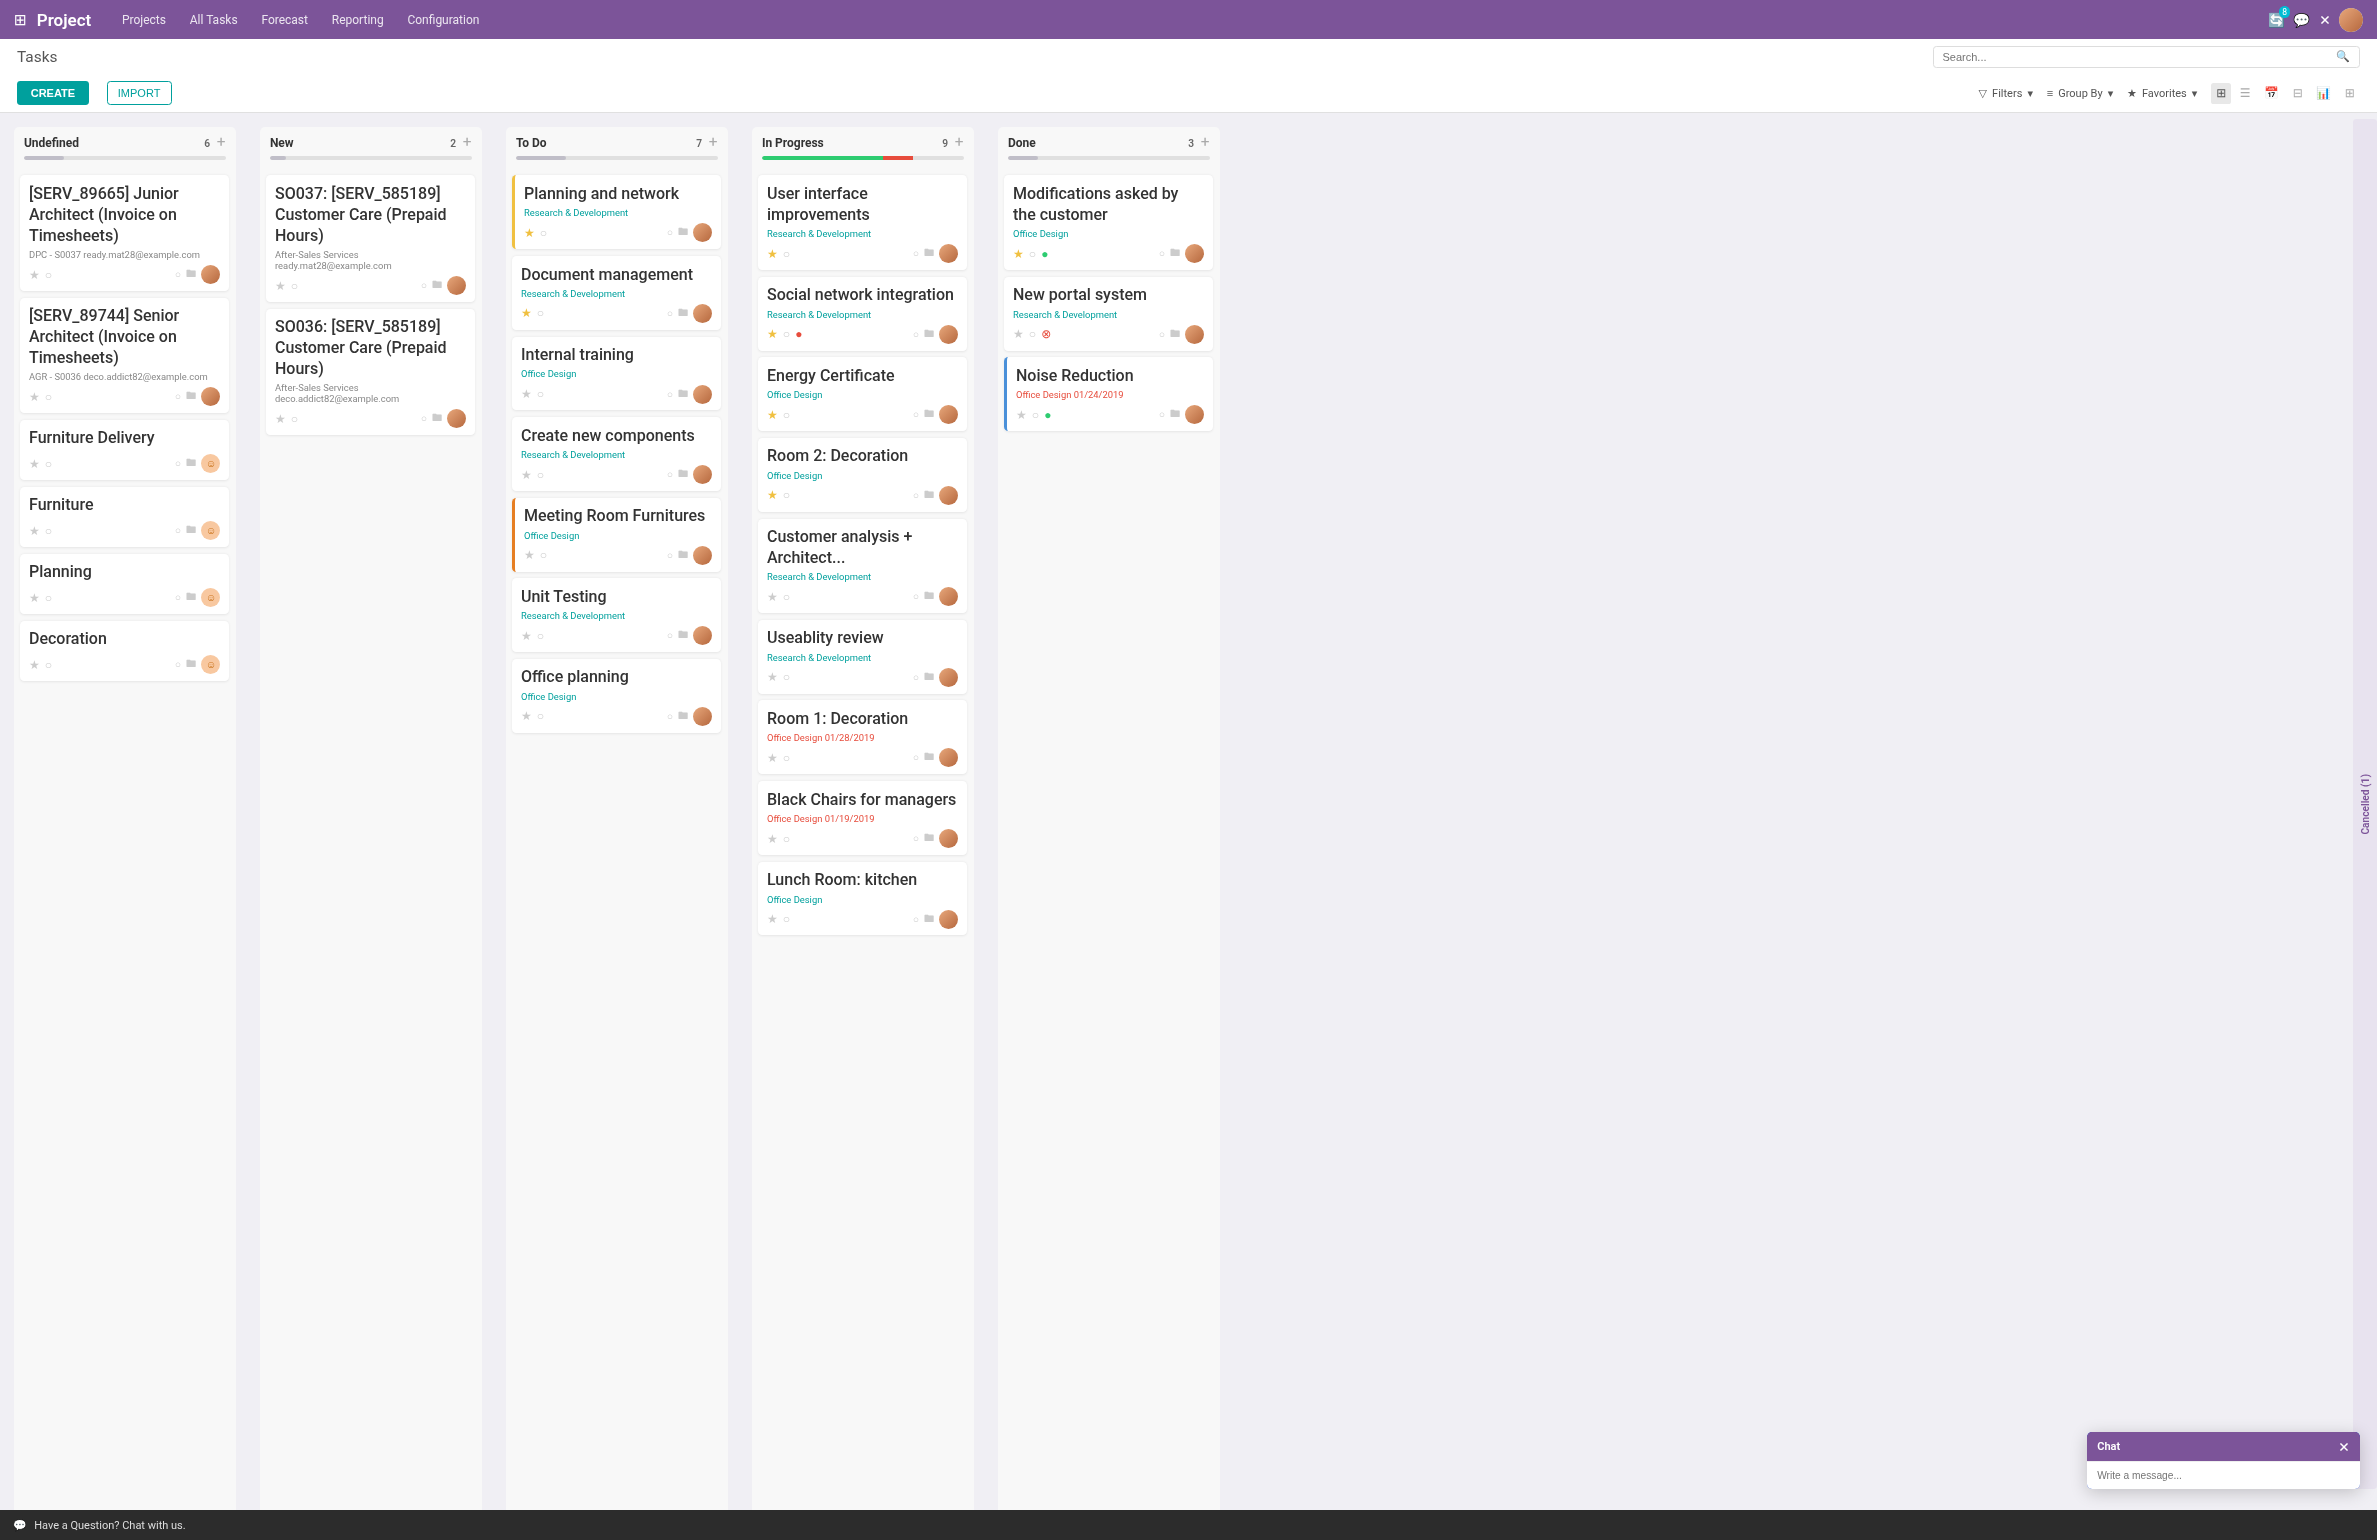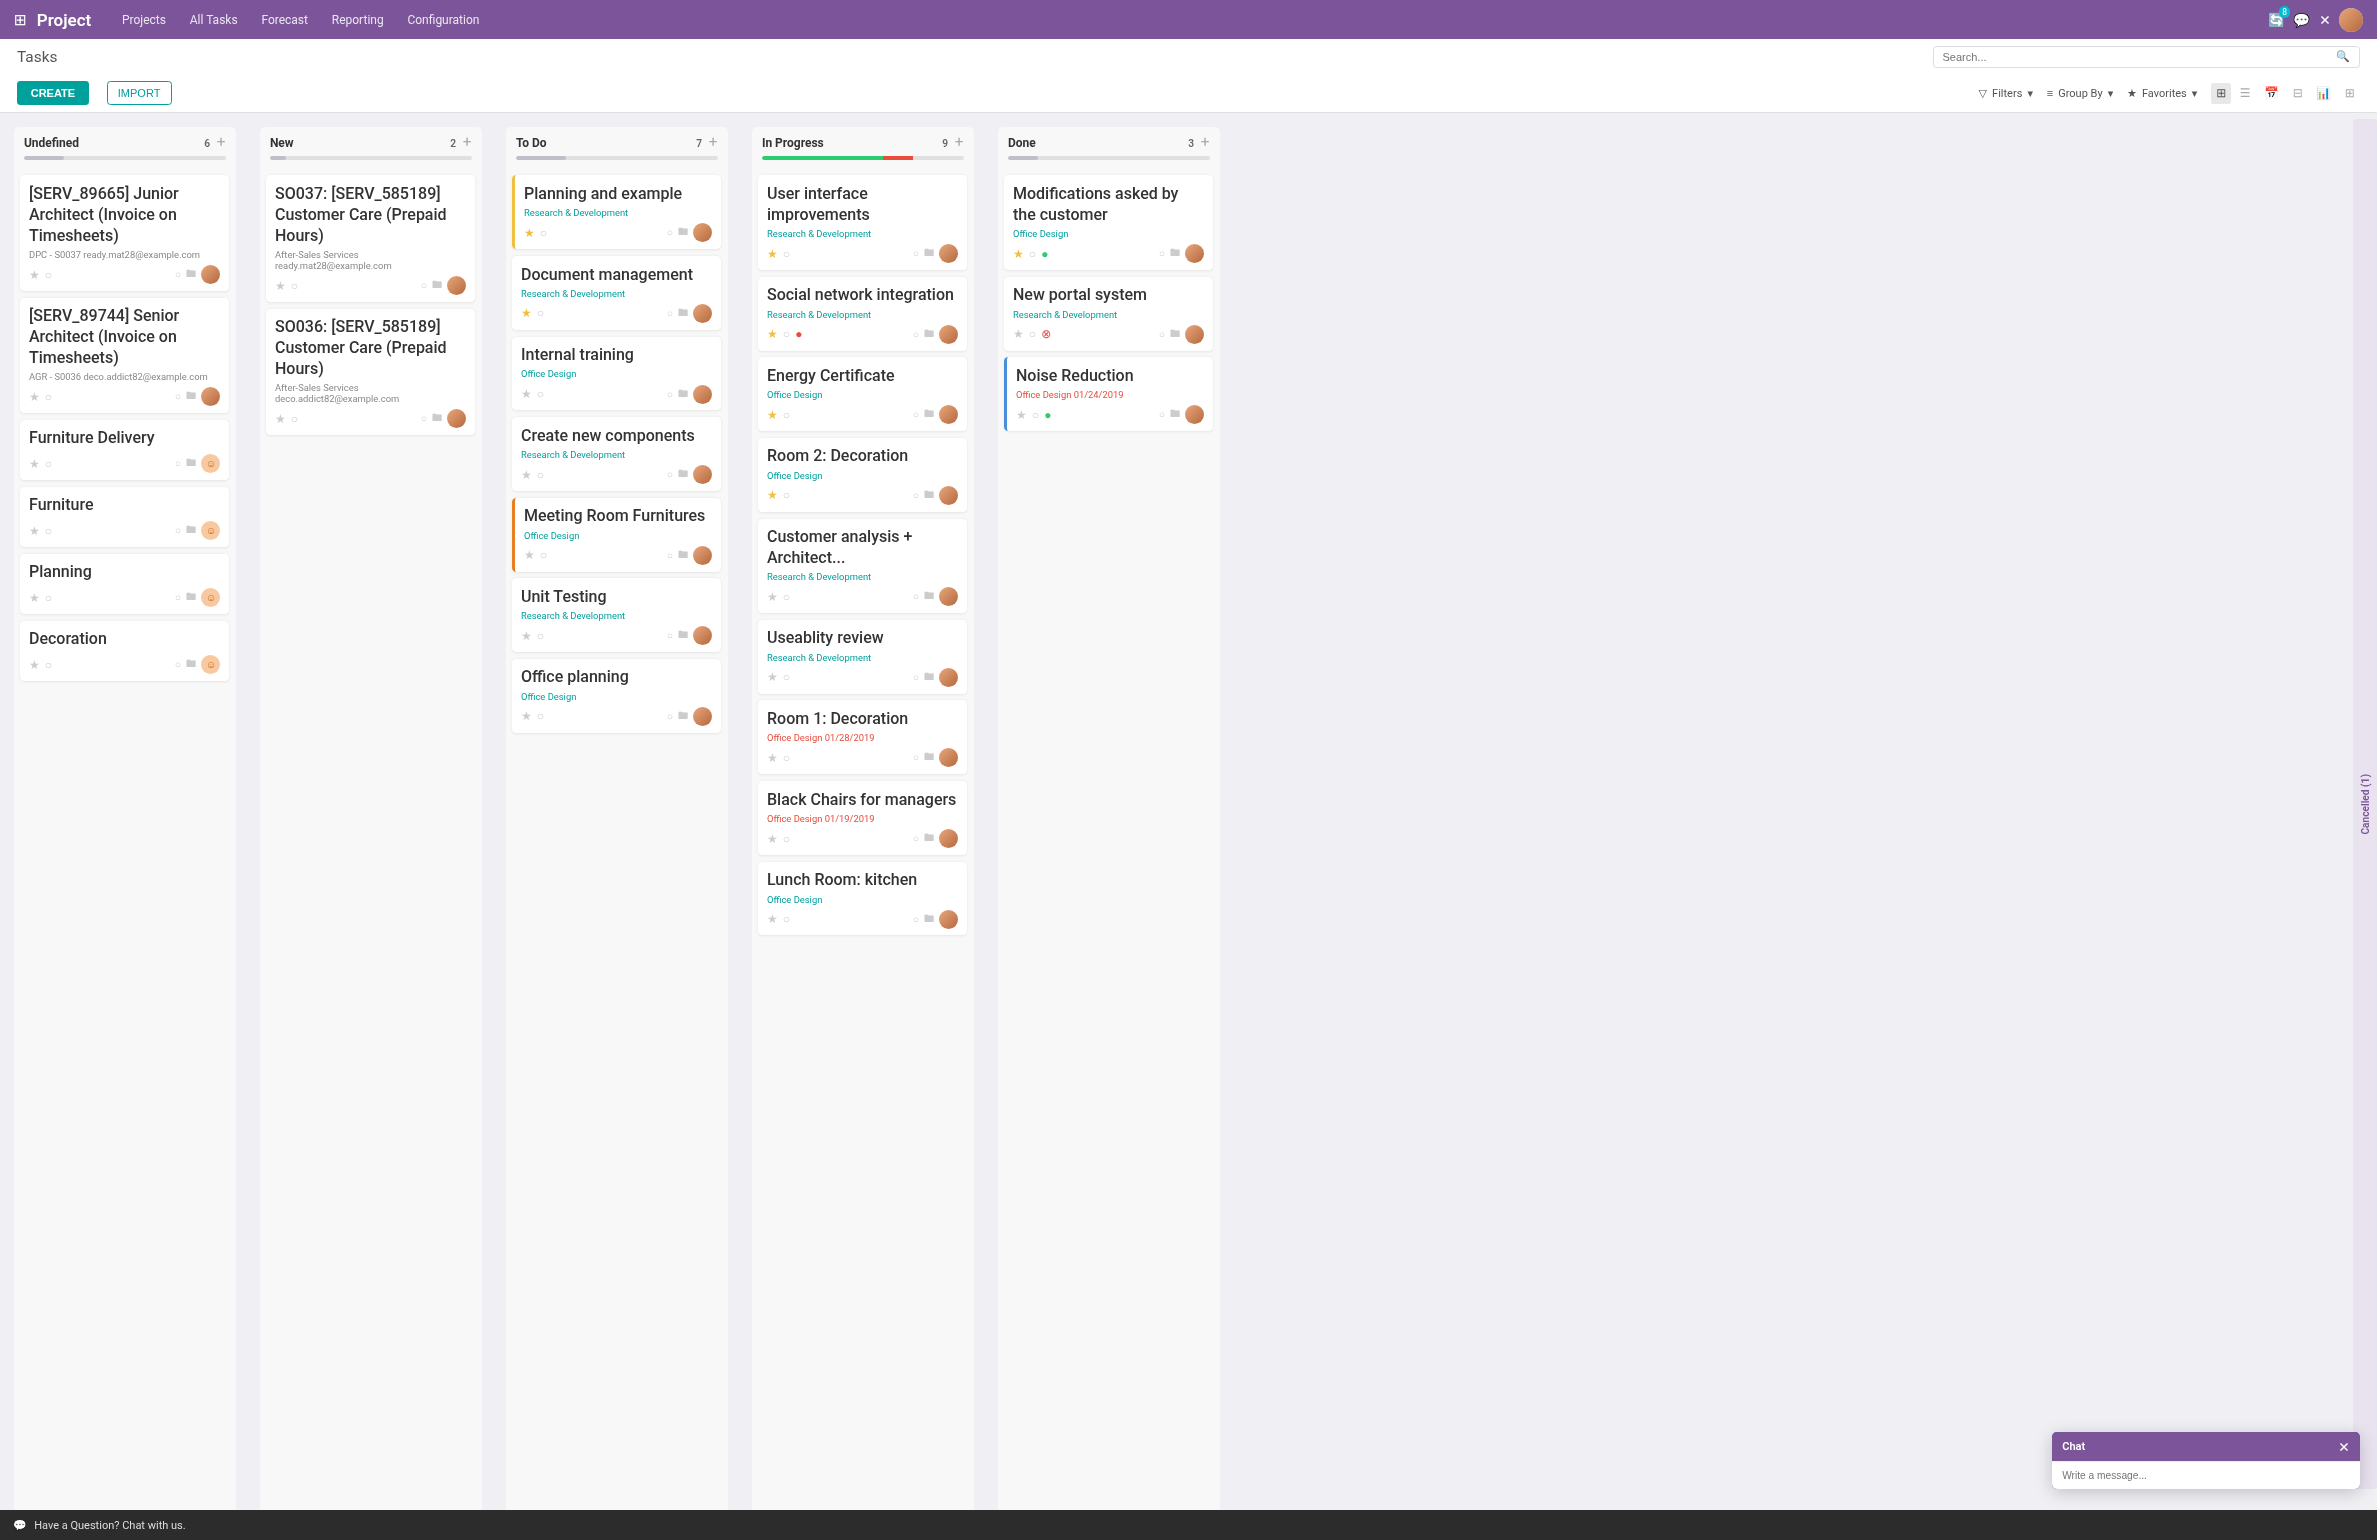--- a/index.html
+++ b/index.html
@@ -62,21 +62,21 @@
     .card-avatar { width: 19px; height: 19px; border-radius: 50%; background: linear-gradient(135deg, #e8a87c, #b5673d); }
     .card-left-border { border-left: 3.4px solid #f0c040; }
     .card-left-border-blue { border-left: 3.4px solid #4A90D9; }
     .card-left-border-orange { border-left: 3.4px solid #E67E22; }
 
     
     .cancelled-col { width: 24px; background: #e8e3ef; display: flex; align-items: center; justify-content: center; border-radius: 3.4px; cursor: pointer; flex-shrink: 0; }
     .cancelled-text { writing-mode: vertical-rl; transform: rotate(180deg); font-size: 10.2px; color: #7C5499; font-weight: 600; white-space: nowrap; }
 
     
-    .chat-popup { position: fixed; bottom: 51px; right: 17px; width: 308px; background: #1d4ed8; border-radius: 5.1px; box-shadow: 0 3.4px 17px rgba(0,0,0,0.2); z-index: 1000; overflow: hidden; }
+    .chat-popup { position: fixed; bottom: 51px; right: 17px; width: 273px; background: #1d4ed8; border-radius: 5.1px; box-shadow: 0 3.4px 17px rgba(0,0,0,0.2); z-index: 1000; overflow: hidden; }
     .chat-header { background: #7C5499; color: white; padding: 6.8px 10.2px; display: flex; align-items: center; justify-content: space-between; }
     .chat-close { cursor: pointer; color: white; font-size: 13.7px; }
     .chat-body { padding: 10.2px; background: #f5f5f5; min-height: 68px; }
     .chat-message { display: flex; gap: 6.8px; }
     .chat-msg-avatar { width: 27px; height: 27px; border-radius: 50%; background: linear-gradient(135deg, #e8a87c, #b5673d); flex-shrink: 0; }
     .chat-msg-content { flex: 1; }
     .chat-msg-author { font-size: 10.2px; font-weight: 600; color: #333; }
     .chat-msg-time { font-size: 8.5px; color: #aaa; margin-left: 5.1px; }
     .chat-msg-text { font-size: 10.2px; color: #555; margin-top: 1.7px; display: flex; align-items: center; gap: 3.4px; }
     .chat-msg-redacted { background: #333; color: #333; display: inline-block; width: 51px; height: 10.2px; border-radius: 1.7px; }
@@ -329,21 +329,21 @@
           <span class="col-count">7</span>
           <span class="col-add">+</span>
         </div>
       </div>
       <div class="col-progress">
       <div class="col-progress-bar" style="width:25%;background:#c0bec8;"></div>
     </div>
     </div>
     <div class="col-cards">
         <div class="card card-left-border">
-      <div class="card-title">Planning and example</div>
+      <div class="card-title">Planning and network</div>
       <div class="card-sub" style="color:#00A09D;">Research &amp; Development</div>
       <div class="card-footer">
         <div class="card-icons">
           <span class="star-icon active">★</span>
           <span class="circle-icon">○</span>
 
         </div>
         <div class="card-icons">
           <span class="attachment-icon">○</span>
           <span class="attachment-icon">🖿</span>

